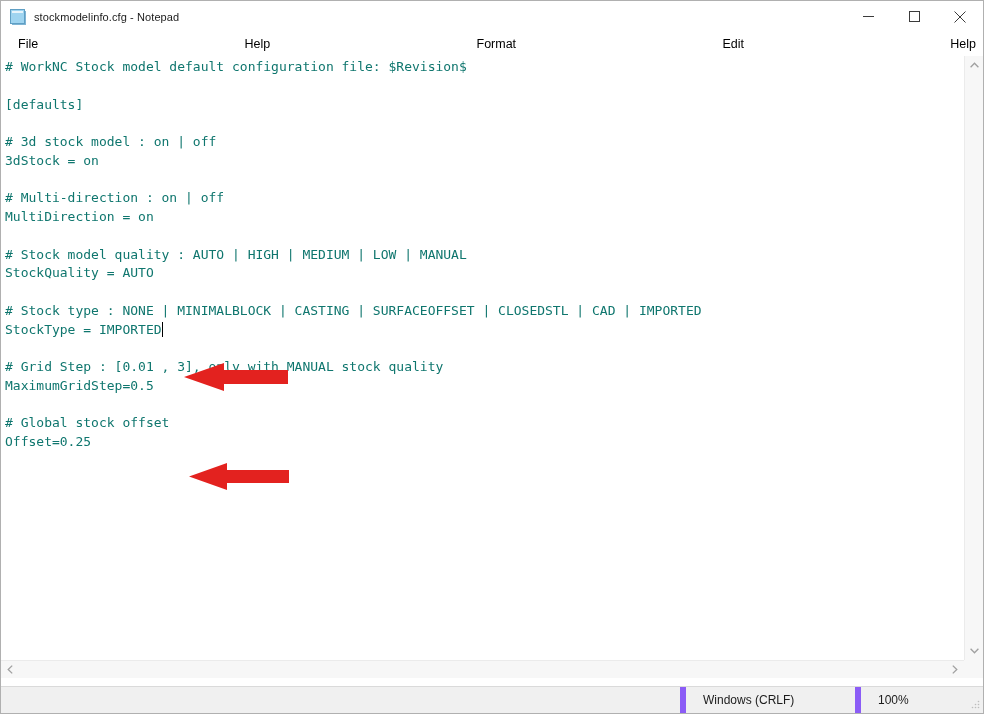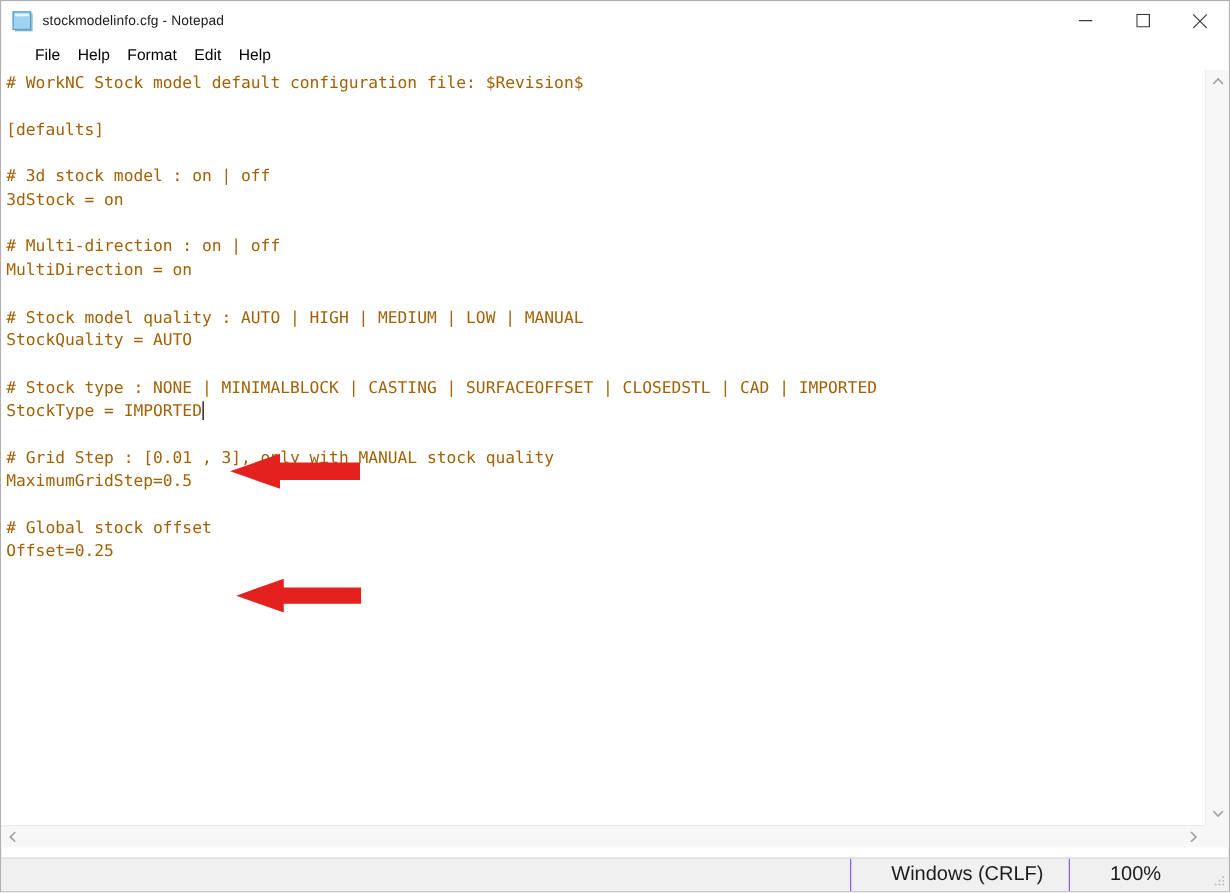--- a/index.html
+++ b/index.html
@@ -86,22 +86,23 @@
     cursor: default;
   }
   .win-btn svg { display: block; }
 
   
   .menubar {
     height: 22px;
     background: #ffffff;
     display: flex;
     align-items: center;
-    padding-left: 20px;
+    padding-left: 10px;
     user-select: none;
+    justify-content: space-between;
   }
   .menu-item {
     font-size: 12.5px;
     color: #000000;
     padding: 2px 7px 3px 7px;
     cursor: default;
     white-space: nowrap;
   }
 
   
@@ -119,21 +120,21 @@
     bottom: 18px;
     background: #ffffff;
     overflow: hidden;
     padding: 2px 0 0 4px;
     box-sizing: border-box;
   }
   .code {
     font-family: "DejaVu Sans Mono", "Liberation Mono", monospace;
     font-size: 13px;
     line-height: 18.75px;
-    color: #a16207;
+    color: #0f766e;
     white-space: pre;
     margin: 0;
     letter-spacing: 0px;
   }
   .caret {
     display: inline-block;
     width: 1px;
     height: 15px;
     background: #000000;
     vertical-align: -3px;
@@ -208,24 +209,24 @@
     background: #f0f0f0;
     border-top: 1px solid #dadada;
     display: flex;
     align-items: stretch;
     user-select: none;
   }
   .status-spacer { flex: 1 1 auto; }
   .status-cell {
     display: flex;
     align-items: center;
-    font-size: 16px;
+    font-size: 12px;
     color: #1b1b1b;
-    border-left: 1px solid #8b5cf6;
-    padding-left: 32px;
+    border-left: 6px solid #8b5cf6;
+    padding-left: 17px;
     box-sizing: border-box;
     white-space: nowrap;
   }
   .status-cell.encoding { width: 175px; }
   .status-cell.position { width: 168px; }
   .status-cell.zoom { width: 128px; }
   .grip {
     position: absolute;
     right: 3px;
     bottom: 3px;

